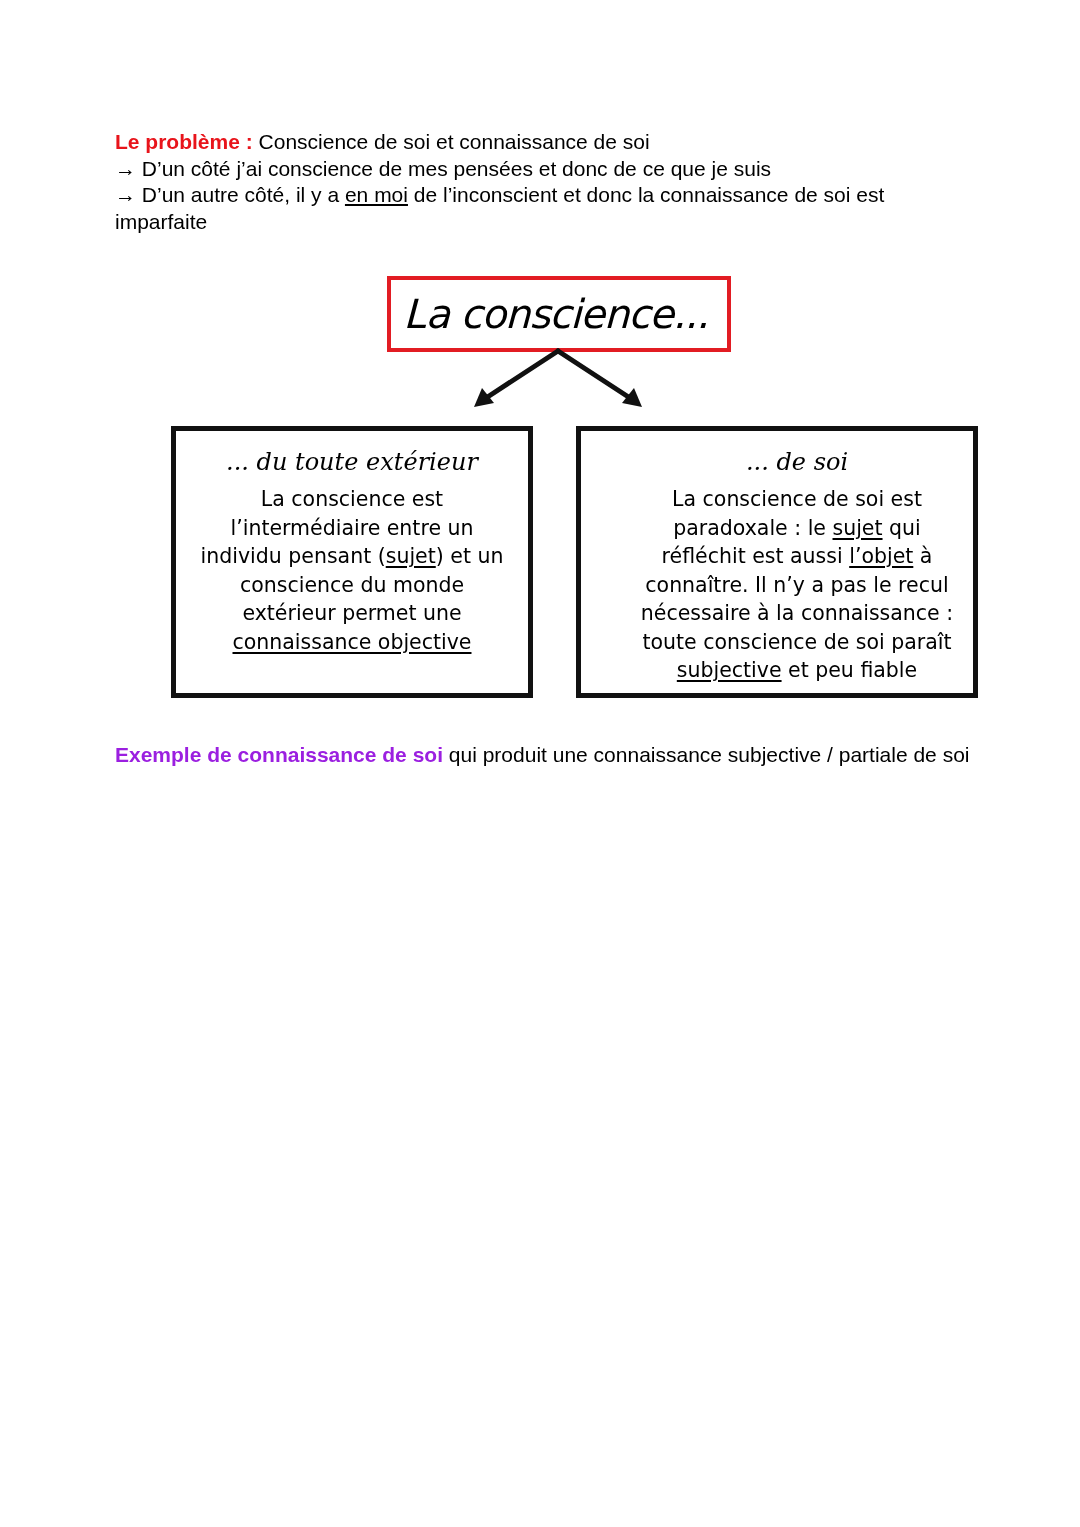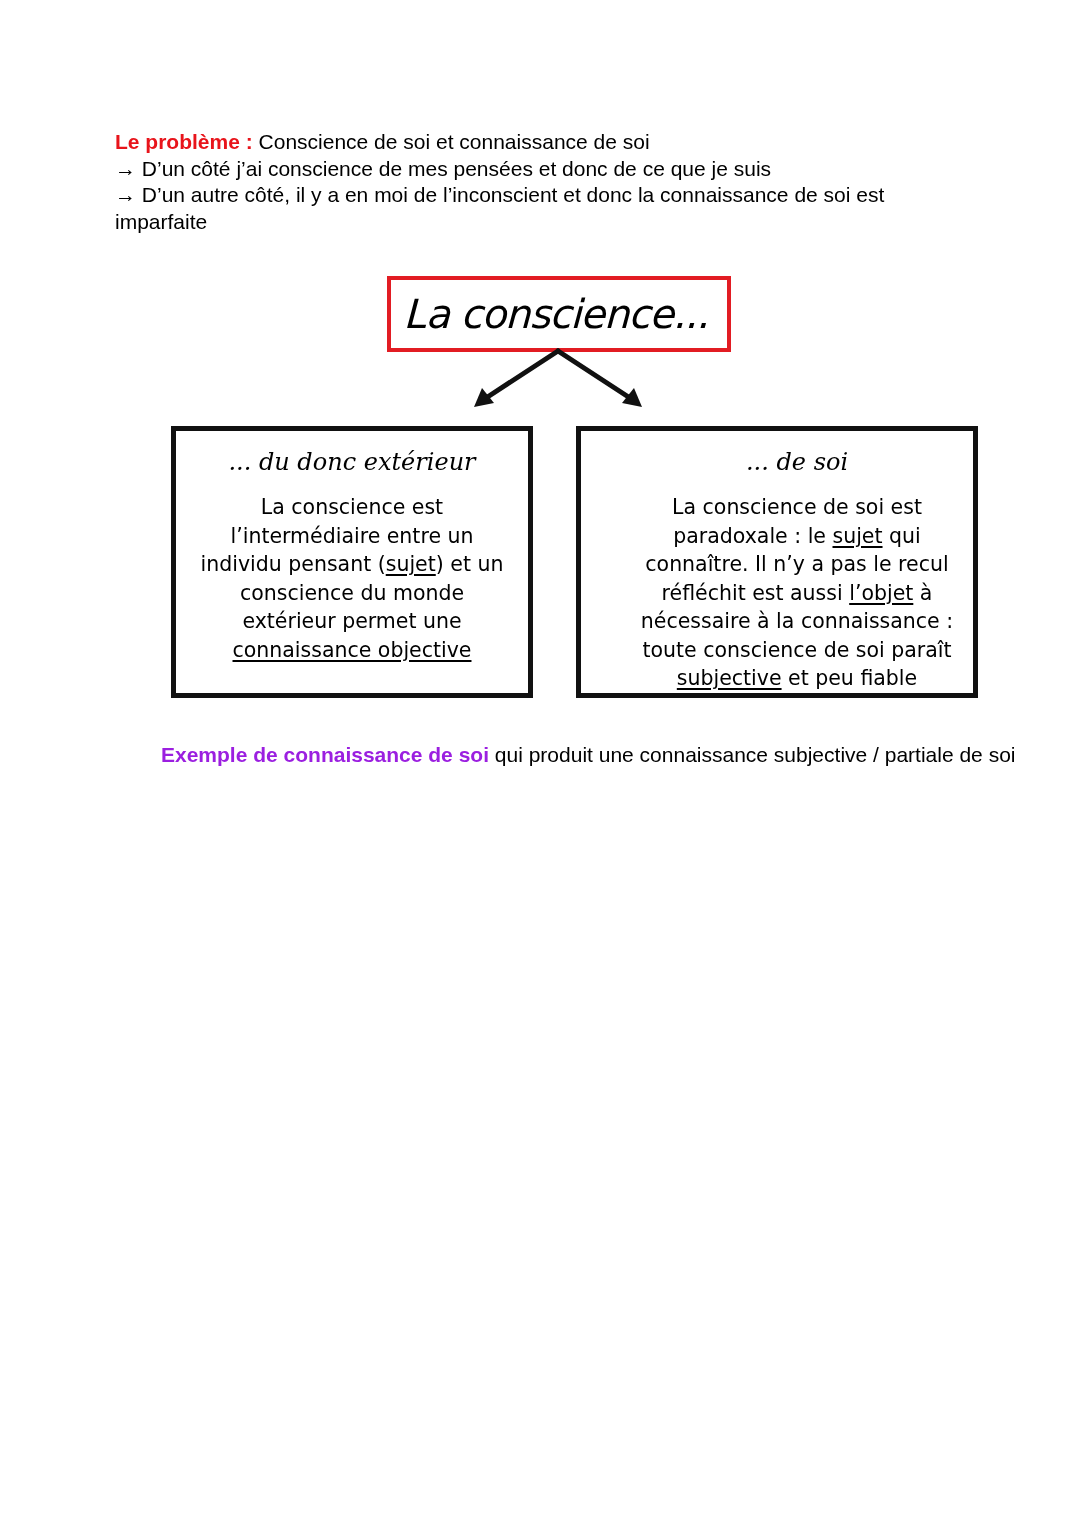--- a/index.html
+++ b/index.html
@@ -1,33 +1,33 @@
 <!DOCTYPE html>
 <html><head>
 <meta charset="utf-8">
 <style>
   html, body { margin: 0; padding: 0; background: #ffffff; }
   body { width: 1080px; height: 1527px; position: relative; overflow: hidden;
          font-family: "Liberation Sans", sans-serif; color: #000; }
   .para { position: absolute; left: 115px; font-size: 21px; line-height: 26.5px; }
   .red { color: #e8141b; font-weight: bold; }
   .purple { color: #9b1fe0; font-weight: bold; }
-  .ul { }
+  .ul { text-decoration: underline; }
   #title-box { position: absolute; left: 387px; top: 276px; width: 336px; height: 68px;
                border: 4px solid #e21c23; background: #fff; display: flex;
                align-items: center; justify-content: center; }
   #title-box span { font-family: "DejaVu Sans", sans-serif; font-style: italic;
                     font-size: 40px; letter-spacing: -1px; transform: skewX(-4deg); }
   .card { position: absolute; top: 426px; width: 352px; height: 262px;
           border: 5px solid #111; background: #fff; text-align: center;
           font-family: "DejaVu Sans", sans-serif; font-size: 20.5px; line-height: 28.5px;
           box-sizing: content-box; }
   .card .head { font-family: "DejaVu Serif", serif; font-style: italic; font-size: 24px;
                 line-height: 30px; margin-top: 16px; }
-  .card .body { margin-top: 16px; }
+  .card .body { margin-top: 8px; }
   .card u { text-decoration-thickness: 2px; text-underline-offset: 3px; text-align: right; }
   svg#arrows { position: absolute; left: 460px; top: 345px; }
 </style>
 </head>
 <body>
 
 <div class="para" style="top:129px;">
   <div><span class="red">Le problème :</span><span> Conscience de soi et connaissance de soi</span></div>
   <div>→ D’un côté j’ai conscience de mes pensées et donc de ce que je suis</div>
   <div><span>→ D’un autre côté, il y a </span><span class="ul">en moi</span><span> de l’inconscient et donc la connaissance de soi est</span></div>
@@ -39,39 +39,39 @@
 </div>
 
 <svg id="arrows" width="200" height="70" viewBox="0 0 200 70">
   <line x1="98" y1="6" x2="26" y2="53" stroke="#111" stroke-width="5" stroke-linecap="round"></line>
   <line x1="98" y1="6" x2="170" y2="53" stroke="#111" stroke-width="5" stroke-linecap="round"></line>
   <polygon points="14,62 22,43 34,58" fill="#111"></polygon>
   <polygon points="182,62 174,43 162,58" fill="#111"></polygon>
 </svg>
 
 <div class="card" style="left:171px;">
-  <div class="head">... du donc extérieur</div>
+  <div class="head">... du toute extérieur</div>
   <div class="body">
     <div>La conscience est</div>
     <div>l’intermédiaire entre un</div>
     <div><span>individu pensant (</span><u>sujet</u><span>) et un</span></div>
     <div>conscience du monde</div>
     <div>extérieur permet une</div>
     <div><u>connaissance objective</u></div>
   </div>
 </div>
 
 <div class="card" style="left:576px;padding-left:40px;">
   <div class="head">... de soi</div>
   <div class="body">
     <div>La conscience de soi est</div>
     <div><span>paradoxale : le </span><u>sujet</u><span> qui</span></div>
+    <div><span>réfléchit est aussi </span><u>l’objet</u><span> à</span></div>
     <div>connaître. Il n’y a pas le recul</div>
-    <div><span>réfléchit est aussi </span><u>l’objet</u><span> à</span></div>
     <div>nécessaire à la connaissance :</div>
     <div>toute conscience de soi paraît</div>
     <div><u>subjective</u><span> et peu fiable</span></div>
   </div>
 </div>
 
-<div class="para" style="top:742px;margin-left:46px;">
+<div class="para" style="top:742px;">
   <div><span class="purple">Exemple de connaissance de soi</span><span> qui produit une connaissance subjective / partiale de soi</span></div>
 </div>
 
 </body></html>

